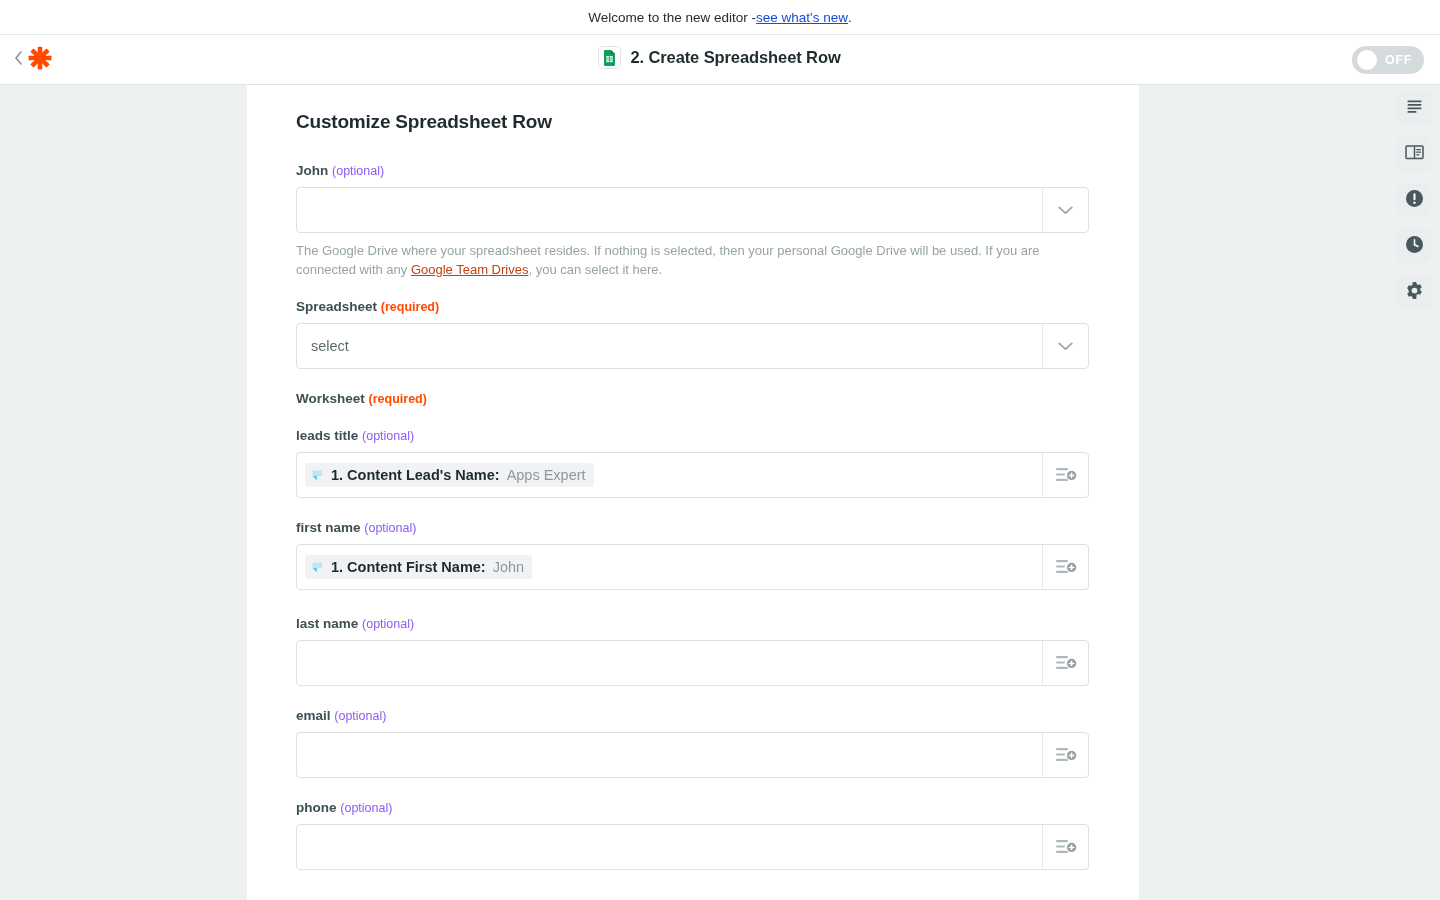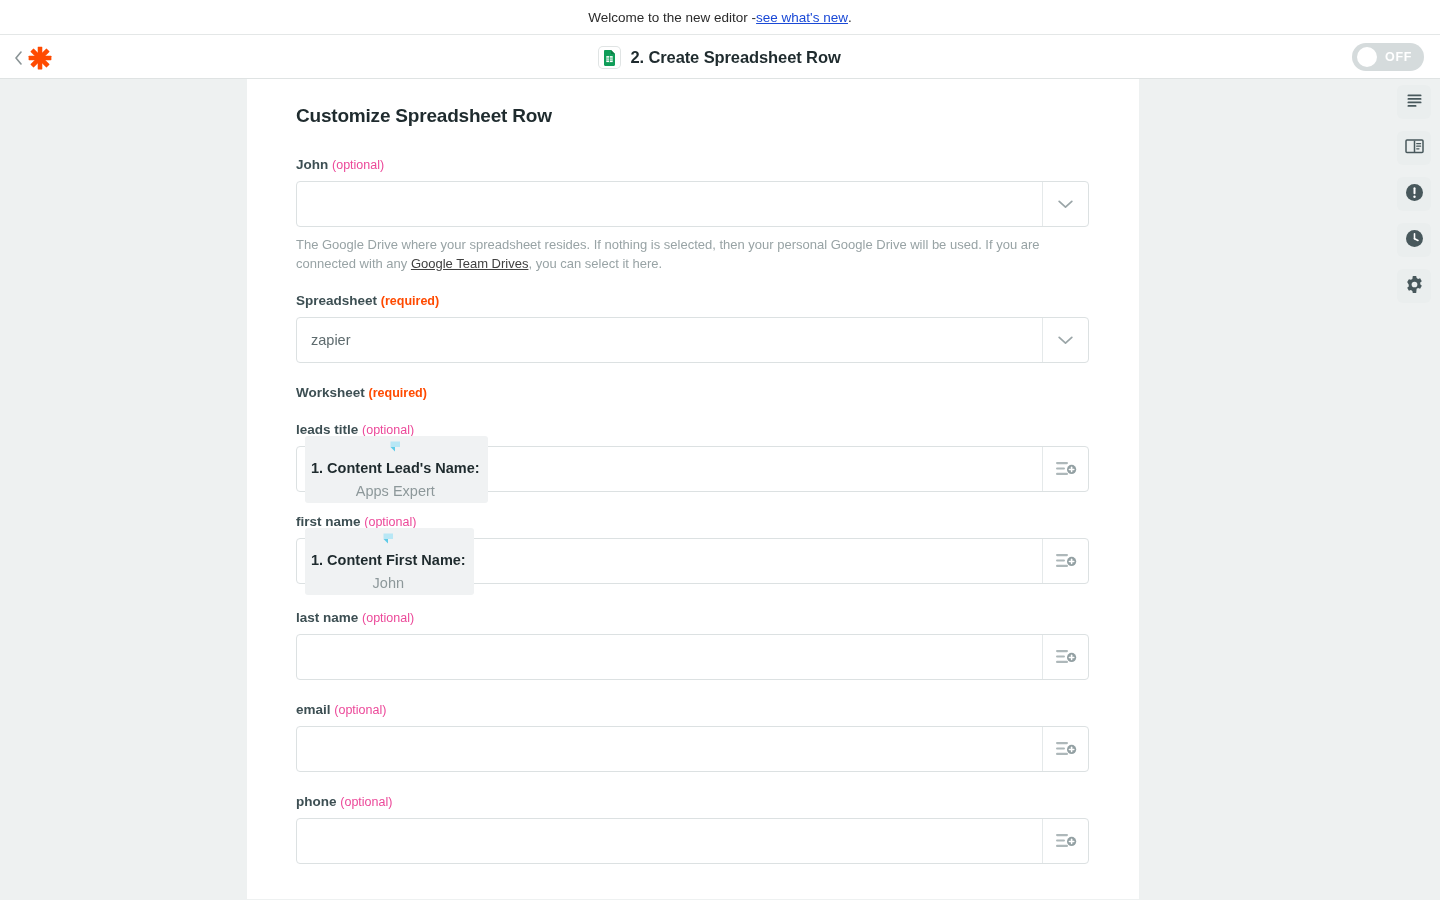--- a/index.html
+++ b/index.html
@@ -18,21 +18,21 @@
     font-size: 13.5px;
     color: #2b2b2b;
   }
   .banner a {
     color: #1a49d6; text-decoration: underline;
   }
 
   
   .topbar {
     position: relative;
-    height: 45px;
+    height: 51px;
     background: #ffffff;
     border-top: 1px solid #e4e7e7;
     border-bottom: 1px solid #dfe3e3;
     display: flex; align-items: center;
   }
   .topbar-left {
     position: absolute; left: 12px; top: 0; height: 45px;
     display: flex; align-items: center; gap: 3px;
   }
   .back-chevron {
@@ -98,21 +98,21 @@
     letter-spacing: -0.2px;
     margin-bottom: 30px;
   }
 
   
   .field { margin-bottom: 16px; }
   .field-label {
     font-size: 13.5px; font-weight: bold; color: #3d4f53;
     margin-bottom: 9px;
   }
-  .opt { font-weight: normal; color: #ec4899; font-size: 12.5px; }
+  .opt { font-weight: normal; color: #8b5cf6; font-size: 12.5px; }
   .req { font-weight: bold; color: #ff4a00; font-size: 12.5px; }
 
   .control {
     position: relative;
     height: 46px;
     border: 1px solid #dce1e2;
     border-radius: 4px;
     background: #ffffff;
     display: flex; align-items: center;
   }
@@ -131,30 +131,29 @@
   .insert-btn {
     width: 46px; height: 44px; flex: none;
     border-left: 1px solid #e5e9ea;
     display: flex; align-items: center; justify-content: center;
   }
 
   .helptext {
     font-size: 13px; color: #98a3a5; line-height: 1.48;
     margin-top: 8px;
   }
-  .helptext a { color: #404040; text-decoration: underline; }
+  .helptext a { color: #c2410c; text-decoration: underline; }
 
   
   .token {
     display: inline-flex; align-items: center; gap: 7px;
     background: #f0f2f3;
     border-radius: 3px;
     padding: 4px 8px 4px 6px;
     max-width: 100%;
-    flex-direction: column;
   }
   .token-flag { width: 13px; height: 13px; flex: none; }
   .token-key { font-size: 14.5px; font-weight: bold; color: #1f2b2e; }
   .token-val { font-size: 14.5px; color: #8d989a; }
 
   
   .rail {
     position: absolute; right: 0; top: 0;
     width: 52px; height: 820px;
     padding-top: 6px;
@@ -243,21 +242,21 @@
           <span>The Google Drive where your spreadsheet resides. If nothing is selected, then your personal Google Drive will be used. If you are connected with any </span><a href="#">Google Team Drives</a><span>, you can select it here.</span>
         </div>
       </div>
 
       <div class="field" style="margin-top:20px">
         <div class="field-label">
           <span>Spreadsheet</span>
           <span class="req">(required)</span>
         </div>
         <div class="control">
-          <div class="control-text">zapier</div>
+          <div class="control-text">select</div>
           <div class="chevron-btn">
             <svg width="15" height="9" viewBox="0 0 15 9" fill="none">
               <path d="M1.2 1.4L7.5 7.2L13.8 1.4" stroke="#9aa5a7" stroke-width="1.7" stroke-linecap="round" stroke-linejoin="round"></path>
             </svg>
           </div>
         </div>
       </div>
 
       <div class="field" style="margin-top:22px">
         <div class="field-label">

